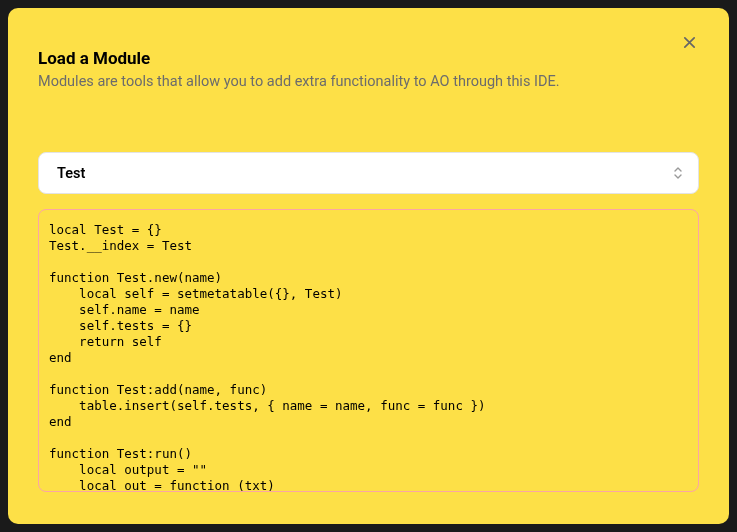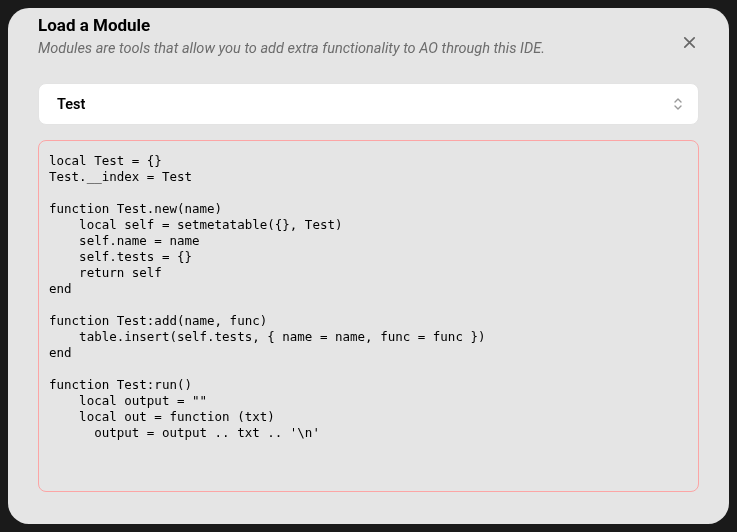--- a/index.html
+++ b/index.html
@@ -14,23 +14,23 @@
       height: 532px;
       overflow: hidden;
       position: relative;
     }
     .modal {
       position: absolute;
       top: 8px;
       left: 8px;
       right: 8px;
       bottom: 8px;
-      background: #e5e5e5;
-      border-radius: 21px;
-      padding: 7px 30px 18px 30px;
+      background: #fde047;
+      border-radius: 10px;
+      padding: 40px 30px 18px 30px;
       display: flex;
       flex-direction: column;
     }
     .close-btn {
       position: absolute;
       top: 26px;
       right: 30px;
       width: 20px;
       height: 20px;
       display: flex;
@@ -47,26 +47,26 @@
     }
     .title {
       font-size: 17px;
       font-weight: 700;
       color: #000;
       margin-bottom: 5px;
     }
     .subtitle {
       font-size: 14.5px;
       color: #6c6c6c;
-      margin-bottom: 26px;
-      font-style: italic;
+      margin-bottom: 18px;
     }
     .select-wrapper {
       position: relative;
       margin-bottom: 15px;
+      margin-top: 44px;
     }
     .select-box {
       width: 100%;
       height: 42px;
       border: 1px solid #e3e3e3;
       border-radius: 8px;
       background: #fff;
       padding: 0 40px 0 18px;
       font-size: 14.5px;
       font-weight: 600;

